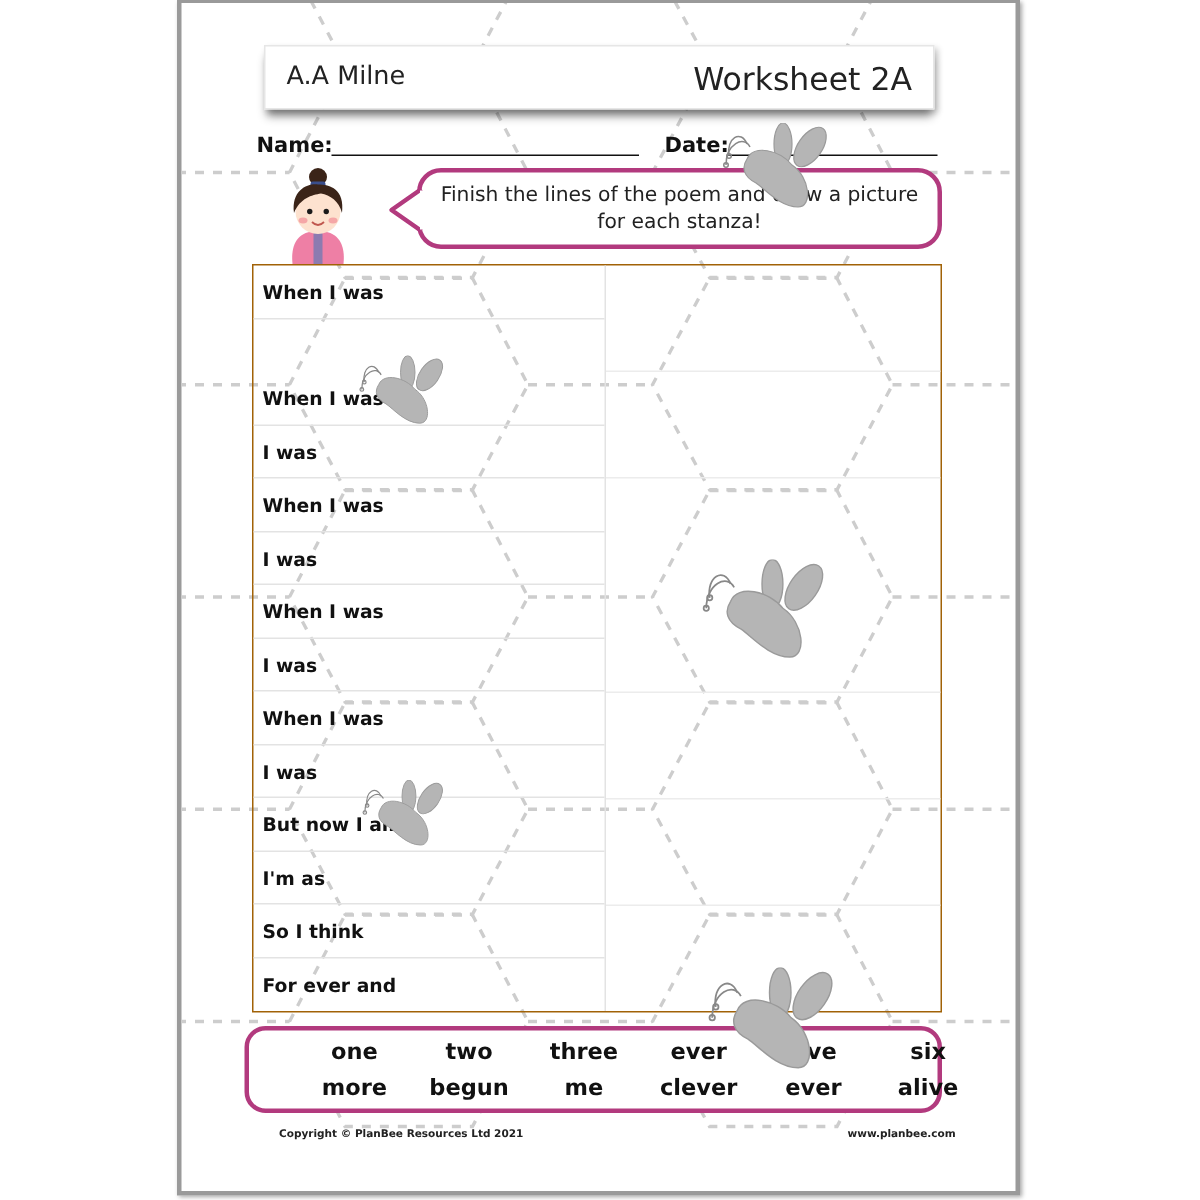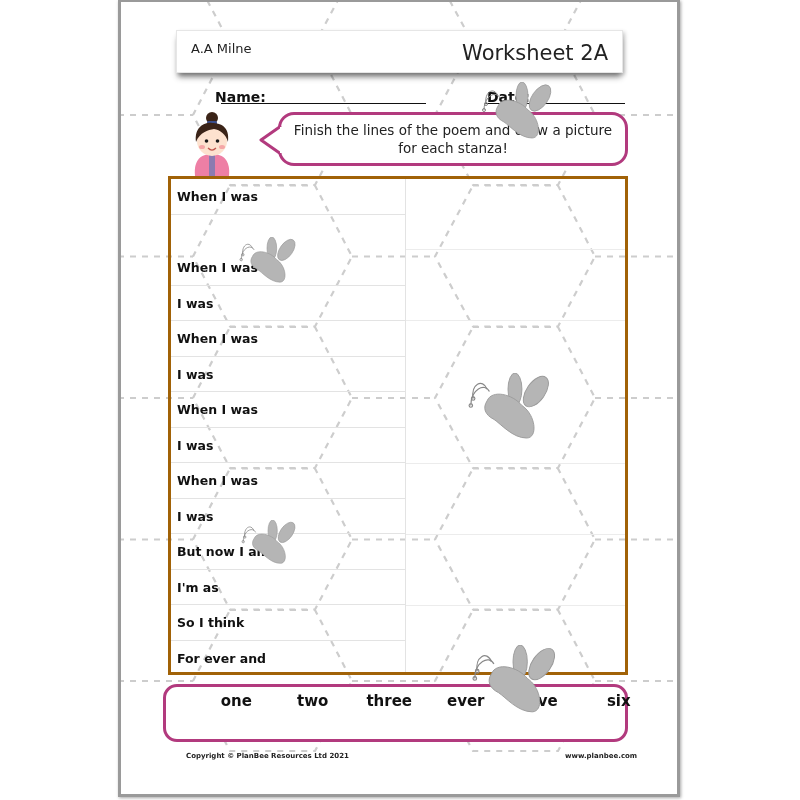--- a/index.html
+++ b/index.html
@@ -14,32 +14,32 @@
     box-sizing: border-box;
     box-shadow: 1px 1px 3px rgba(0,0,0,0.35);
   }
   .hex-bg { position: absolute; left: 0; top: 0; width: 800px; height: 800px; pointer-events: none; }
   .abs { position: absolute; }
   .header-box {
     left: 176px; top: 30px; width: 447px; height: 43px; background: #fff;
     box-shadow: 0 6px 6px -2px rgba(0,0,0,0.45), 2px 2px 4px rgba(0,0,0,0.2);
     border: 1px solid #e6e6e6; box-sizing: border-box;
   }
-  .header-left { position: absolute; left: 14px; top: 10px; font-size: 13px; color: #222; }
+  .header-left { position: absolute; left: 14px; top: 10px; font-size: 17px; color: #222; }
   .header-right { position: absolute; right: 14px; top: 10px; font-size: 21px; color: #222; }
-  .field-label { font-weight: bold; font-size: 14px; color: #111; margin-left: 44px; }
+  .field-label { font-weight: bold; font-size: 14px; color: #111; }
   .field-line { border-bottom: 1.5px solid #111; height: 0; }
   .bubble {
     left: 278px; top: 112px; width: 350px; height: 54px;
     border: 3px solid #b23a7e; border-radius: 16px; box-sizing: border-box; background: #fff;
     text-align: center; font-size: 13.5px; line-height: 18px; padding-top: 6px; color: #222;
   }
   .poem-table {
     left: 168px; top: 176px; width: 460px; height: 499px;
-    border: 3px solid #a16207; box-sizing: border-box; background: transparent;
+    border: 1px solid #a16207; box-sizing: border-box; background: transparent;
   }
   .poem-row { position: absolute; left: 0; width: 234px; height: 35.5px; box-sizing: border-box; border-bottom: 1px solid #e3e3e3; }
   .poem-row span { position: absolute; left: 6px; top: 10px; font-weight: bold; font-size: 12.5px; color: #111; }
   .divider { position: absolute; left: 234px; top: 0; width: 1px; height: 100%; background: #e3e3e3; }
   .rline { position: absolute; left: 235px; right: 0; height: 1px; background: #ececec; }
   .word-bank {
     left: 163px; top: 684px; width: 465px; height: 58px;
     border: 3px solid #b23a7e; border-radius: 14px; box-sizing: border-box; background: #fff;
   }
   .wb-row { position: absolute; left: 0; width: 100%; display: flex; margin-left: 32px; }
@@ -159,20 +159,28 @@
 
 <div class="abs word-bank">
   <div class="wb-row" style="top:5px;">
     <span>one</span>
     <span>two</span>
     <span>three</span>
     <span>ever</span>
     <span>five</span>
     <span>six</span>
   </div>
+  <div class="wb-row" style="top:29px;">
+    <span>more</span>
+    <span>begun</span>
+    <span>me</span>
+    <span>clever</span>
+    <span>ever</span>
+    <span>alive</span>
+  </div>
 </div>
 
 <span class="abs footer" style="left:170px; top:752px;margin-left:16px;">Copyright © PlanBee Resources Ltd 2021</span>
 <span class="abs footer" style="left:565px; top:752px;">www.planbee.com</span>
 
 <svg width="0" height="0" style="position:absolute">
   <defs>
     <g id="bee">
       <path d="M6 22 C 4 10 14 4 18 14" fill="none" stroke="#888" stroke-width="1"></path>
       <path d="M4 28 C 4 14 16 8 20 16" fill="none" stroke="#888" stroke-width="1"></path>

